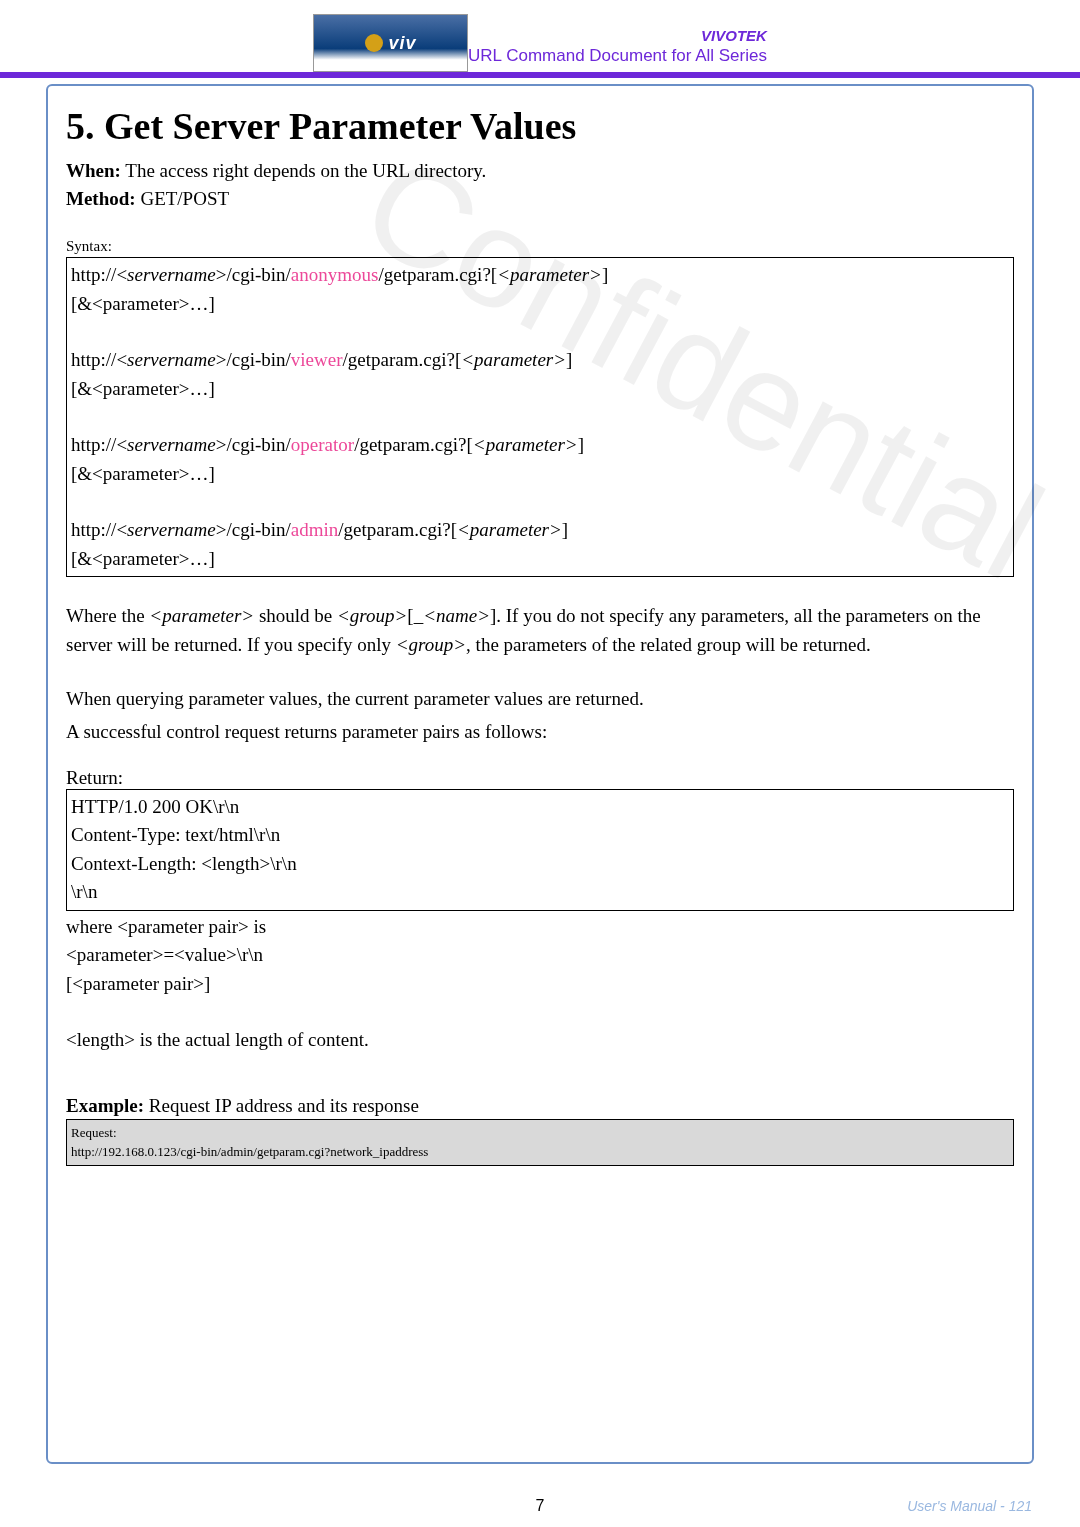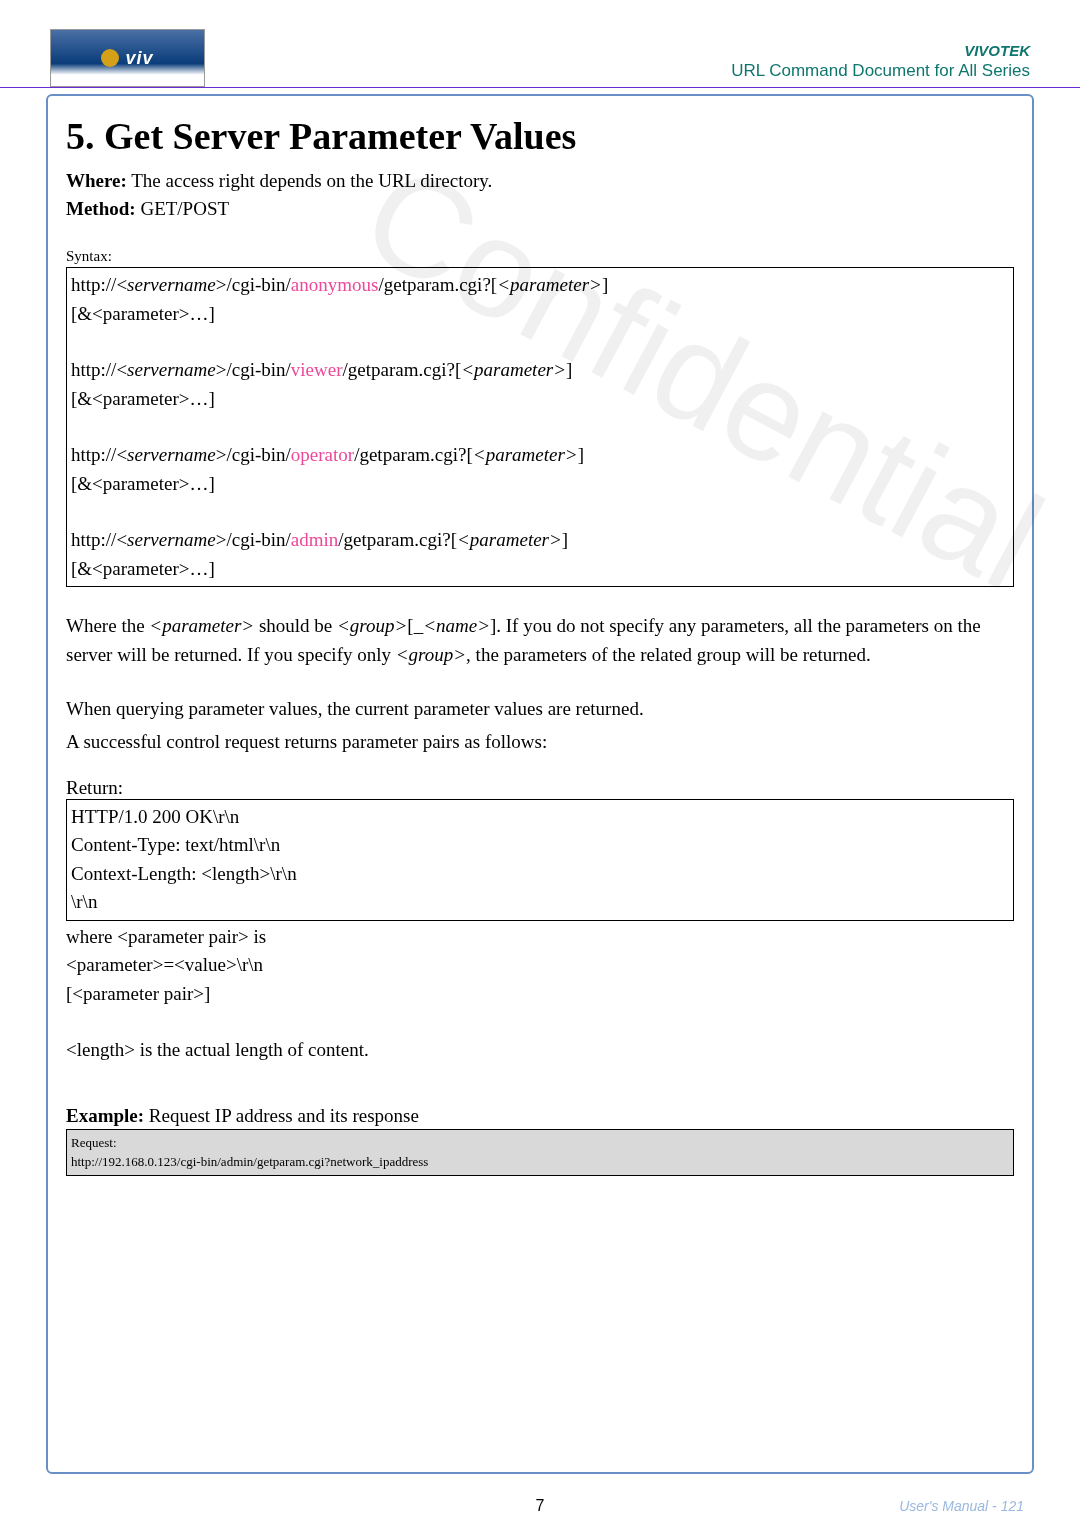--- a/index.html
+++ b/index.html
@@ -1,20 +1,20 @@
 <!DOCTYPE html>
 <html><head>
 <meta charset="utf-8">
 <style>
   * { box-sizing: border-box; margin: 0; padding: 0; }
   body { width: 1080px; height: 1527px; background: #fff; font-family: Georgia, 'Times New Roman', serif; position: relative; }
-  .header-bar { display: flex; align-items: flex-end; justify-content: space-between; padding: 8px 50px 0 50px; border-bottom: 1px solid #6d28d9; height: 88px; }
+  .header-bar { display: flex; align-items: flex-end; justify-content: center; padding: 8px 50px 0 50px; border-bottom: 6px solid #6d28d9; height: 78px; }
   .logo-box { width: 155px; height: 58px; border: 1px solid #999; background: linear-gradient(to bottom, #4a6fa5 0%, #0a3d7a 60%, #fff 80%); position: relative; display: flex; align-items: center; justify-content: center; color: #fff; font-family: Arial, sans-serif; font-weight: bold; font-size: 18px; font-style: italic; letter-spacing: 1px; }
   .logo-eye { width: 18px; height: 18px; background: #d4a017; border-radius: 50%; margin-right: 6px; display: inline-block; }
-  .header-text { text-align: right; color: #0f766e; font-family: Arial, sans-serif; font-size: 17px; padding-bottom: 6px; }
+  .header-text { text-align: right; color: #6d28d9; font-family: Arial, sans-serif; font-size: 17px; padding-bottom: 6px; }
   .header-text .brand { font-style: italic; font-weight: bold; font-size: 15px; display: block; margin-bottom: 2px; }
   .page-outer { margin: 6px 46px 0 46px; border: 2px solid #6a8fc7; border-radius: 6px; padding: 18px 18px 0 18px; min-height: 1380px; position: relative; }
   .watermark { position: absolute; top: 200px; right: -40px; font-size: 140px; color: rgba(0,0,0,0.06); font-family: Arial, sans-serif; transform: rotate(28deg); pointer-events: none; white-space: nowrap; font-weight: normal; }
   h1 { font-family: 'Times New Roman', serif; font-size: 38px; font-weight: bold; margin-bottom: 12px; }
   .note-line { font-size: 19px; margin-bottom: 6px; font-family: 'Times New Roman', serif; }
   .note-line b { font-weight: bold; }
   .method-line { font-size: 19px; margin-bottom: 28px; font-family: 'Times New Roman', serif; }
   .syntax-label { font-size: 15px; margin-bottom: 2px; font-family: 'Times New Roman', serif; }
   .bordered-box { border: 1px solid #000; padding: 3px 4px; font-size: 19px; line-height: 1.5; font-family: 'Times New Roman', serif; }
   .bordered-box .italic { font-style: italic; }
@@ -25,21 +25,21 @@
   .body-text p { margin-bottom: 4px; }
   .return-label { font-size: 19px; margin-top: 20px; font-family: 'Times New Roman', serif; }
   .return-box { border: 1px solid #000; padding: 3px 4px; font-size: 19px; line-height: 1.5; font-family: 'Times New Roman', serif; }
   .param-pair-italic { font-style: italic; font-family: Verdana, Arial, sans-serif; font-size: 18px; }
   .after-box { font-size: 19px; line-height: 1.5; font-family: 'Times New Roman', serif; margin-top: 2px; }
   .example-label { font-size: 19px; margin-top: 40px; font-family: 'Times New Roman', serif; }
   .example-label b { font-weight: bold; }
   .example-box { background: #d9d9d9; border: 1px solid #000; padding: 3px 4px; font-size: 13px; line-height: 1.5; font-family: 'Times New Roman', serif; margin-top: 2px; }
   .footer { position: absolute; bottom: 12px; left: 0; right: 0; display: flex; justify-content: space-between; align-items: center; padding: 0 60px; font-family: Arial, sans-serif; }
   .footer .page-num { font-size: 16px; color: #000; margin: 0 auto; }
-  .footer .manual { font-size: 14px; color: #9ab8e0; font-style: italic; position: absolute; right: 56px; }
+  .footer .manual { font-size: 14px; color: #9ab8e0; font-style: italic; position: absolute; right: 48px; }
 </style>
 </head>
 <body>
 
 <div class="header-bar">
   <div class="logo-box">
     <span class="logo-eye"></span>
     <span>viv</span>
   </div>
   <div class="header-text">
@@ -47,21 +47,21 @@
     <span>URL Command Document for All Series</span>
   </div>
 </div>
 
 <div class="page-outer">
   <div class="watermark">Confidential</div>
 
   <h1>5. Get Server Parameter Values</h1>
 
   <div class="note-line">
-    <b>Where:</b><span> The access right depends on the URL directory.</span>
+    <b>When:</b><span> The access right depends on the URL directory.</span>
   </div>
   <div class="method-line">
     <b>Method:</b><span> GET/POST</span>
   </div>
 
   <div class="syntax-label">Syntax:</div>
   <div class="bordered-box">
     <div><span>http://&lt;</span><span class="italic">servername</span><span>&gt;/cgi-bin/</span><span class="blue">anonymous</span><span>/getparam.cgi?[</span><span class="italic">&lt;parameter&gt;</span><span>]</span></div>
     <div>[&amp;&lt;parameter&gt;…]</div>
     <div class="blank-line"></div>

